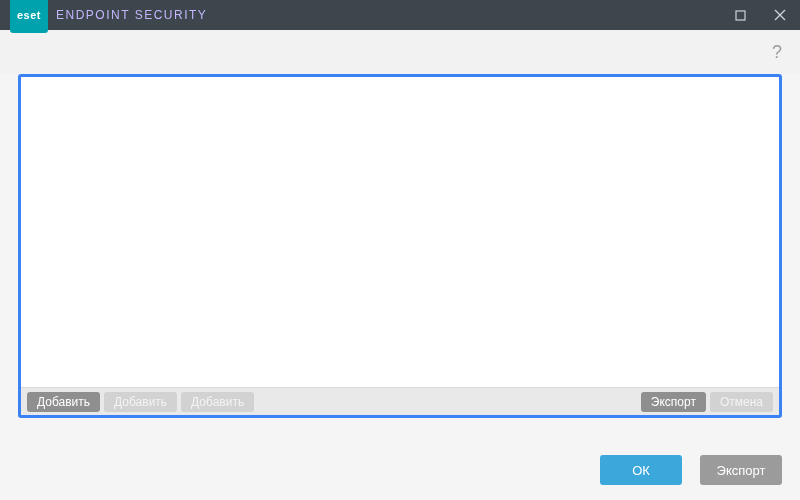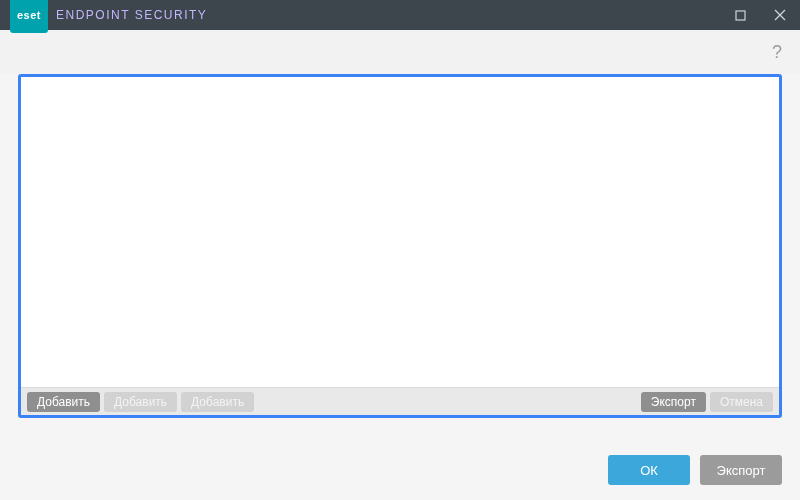--- a/index.html
+++ b/index.html
@@ -103,21 +103,21 @@
 
   
   .footer {
     position: absolute;
     bottom: 0; left: 0; right: 0;
     height: 60px;
     display: flex;
     align-items: center;
     justify-content: flex-end;
     padding: 0 18px;
-    gap: 10px;
+    gap: 18px;
     background: #f5f5f5;
   }
   .fbtn {
     min-width: 82px;
     height: 30px;
     border: none;
     border-radius: 3px;
     font-size: 13px;
     color: #fff;
     cursor: pointer;

